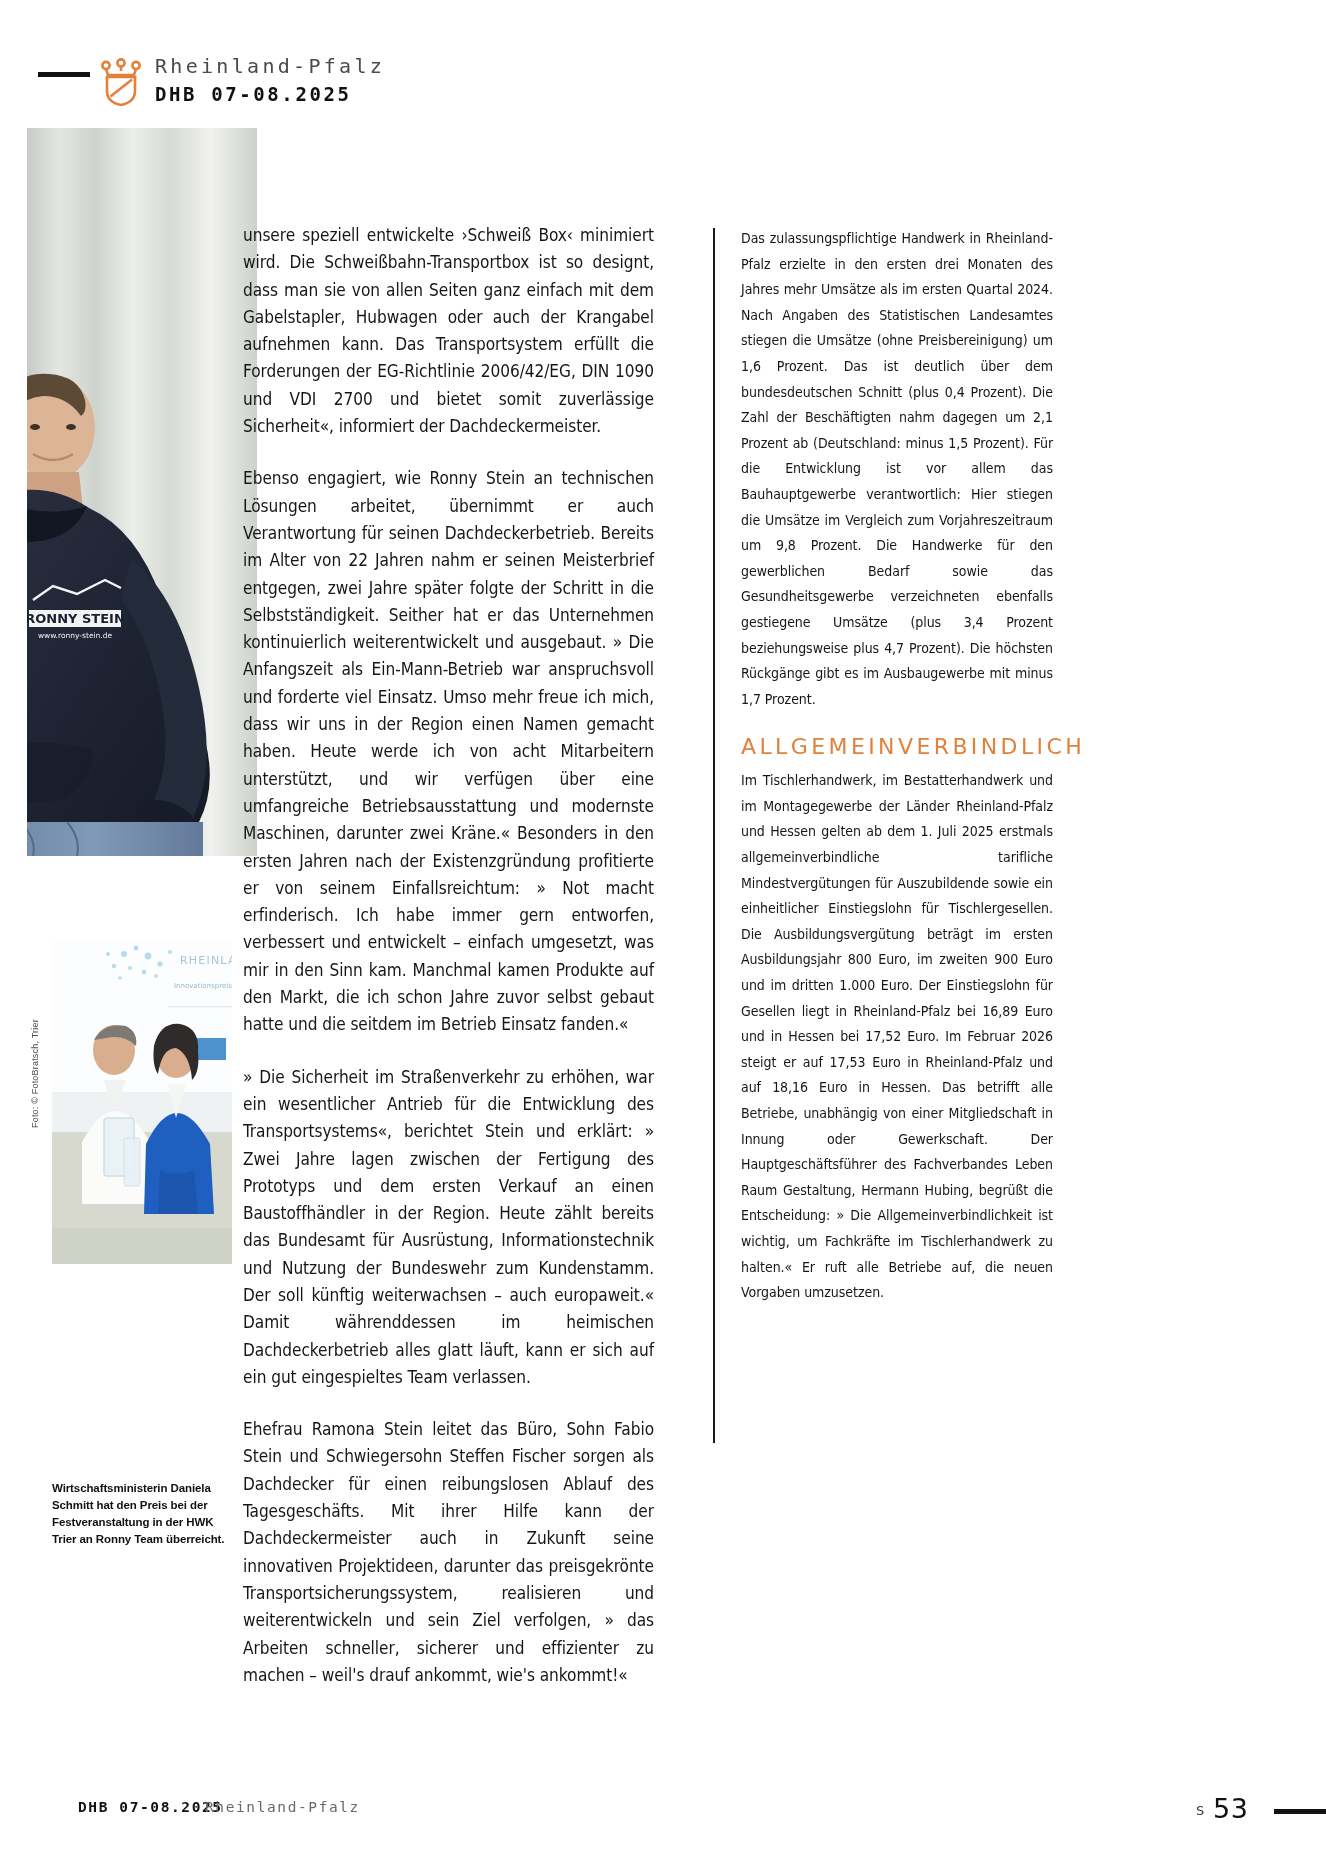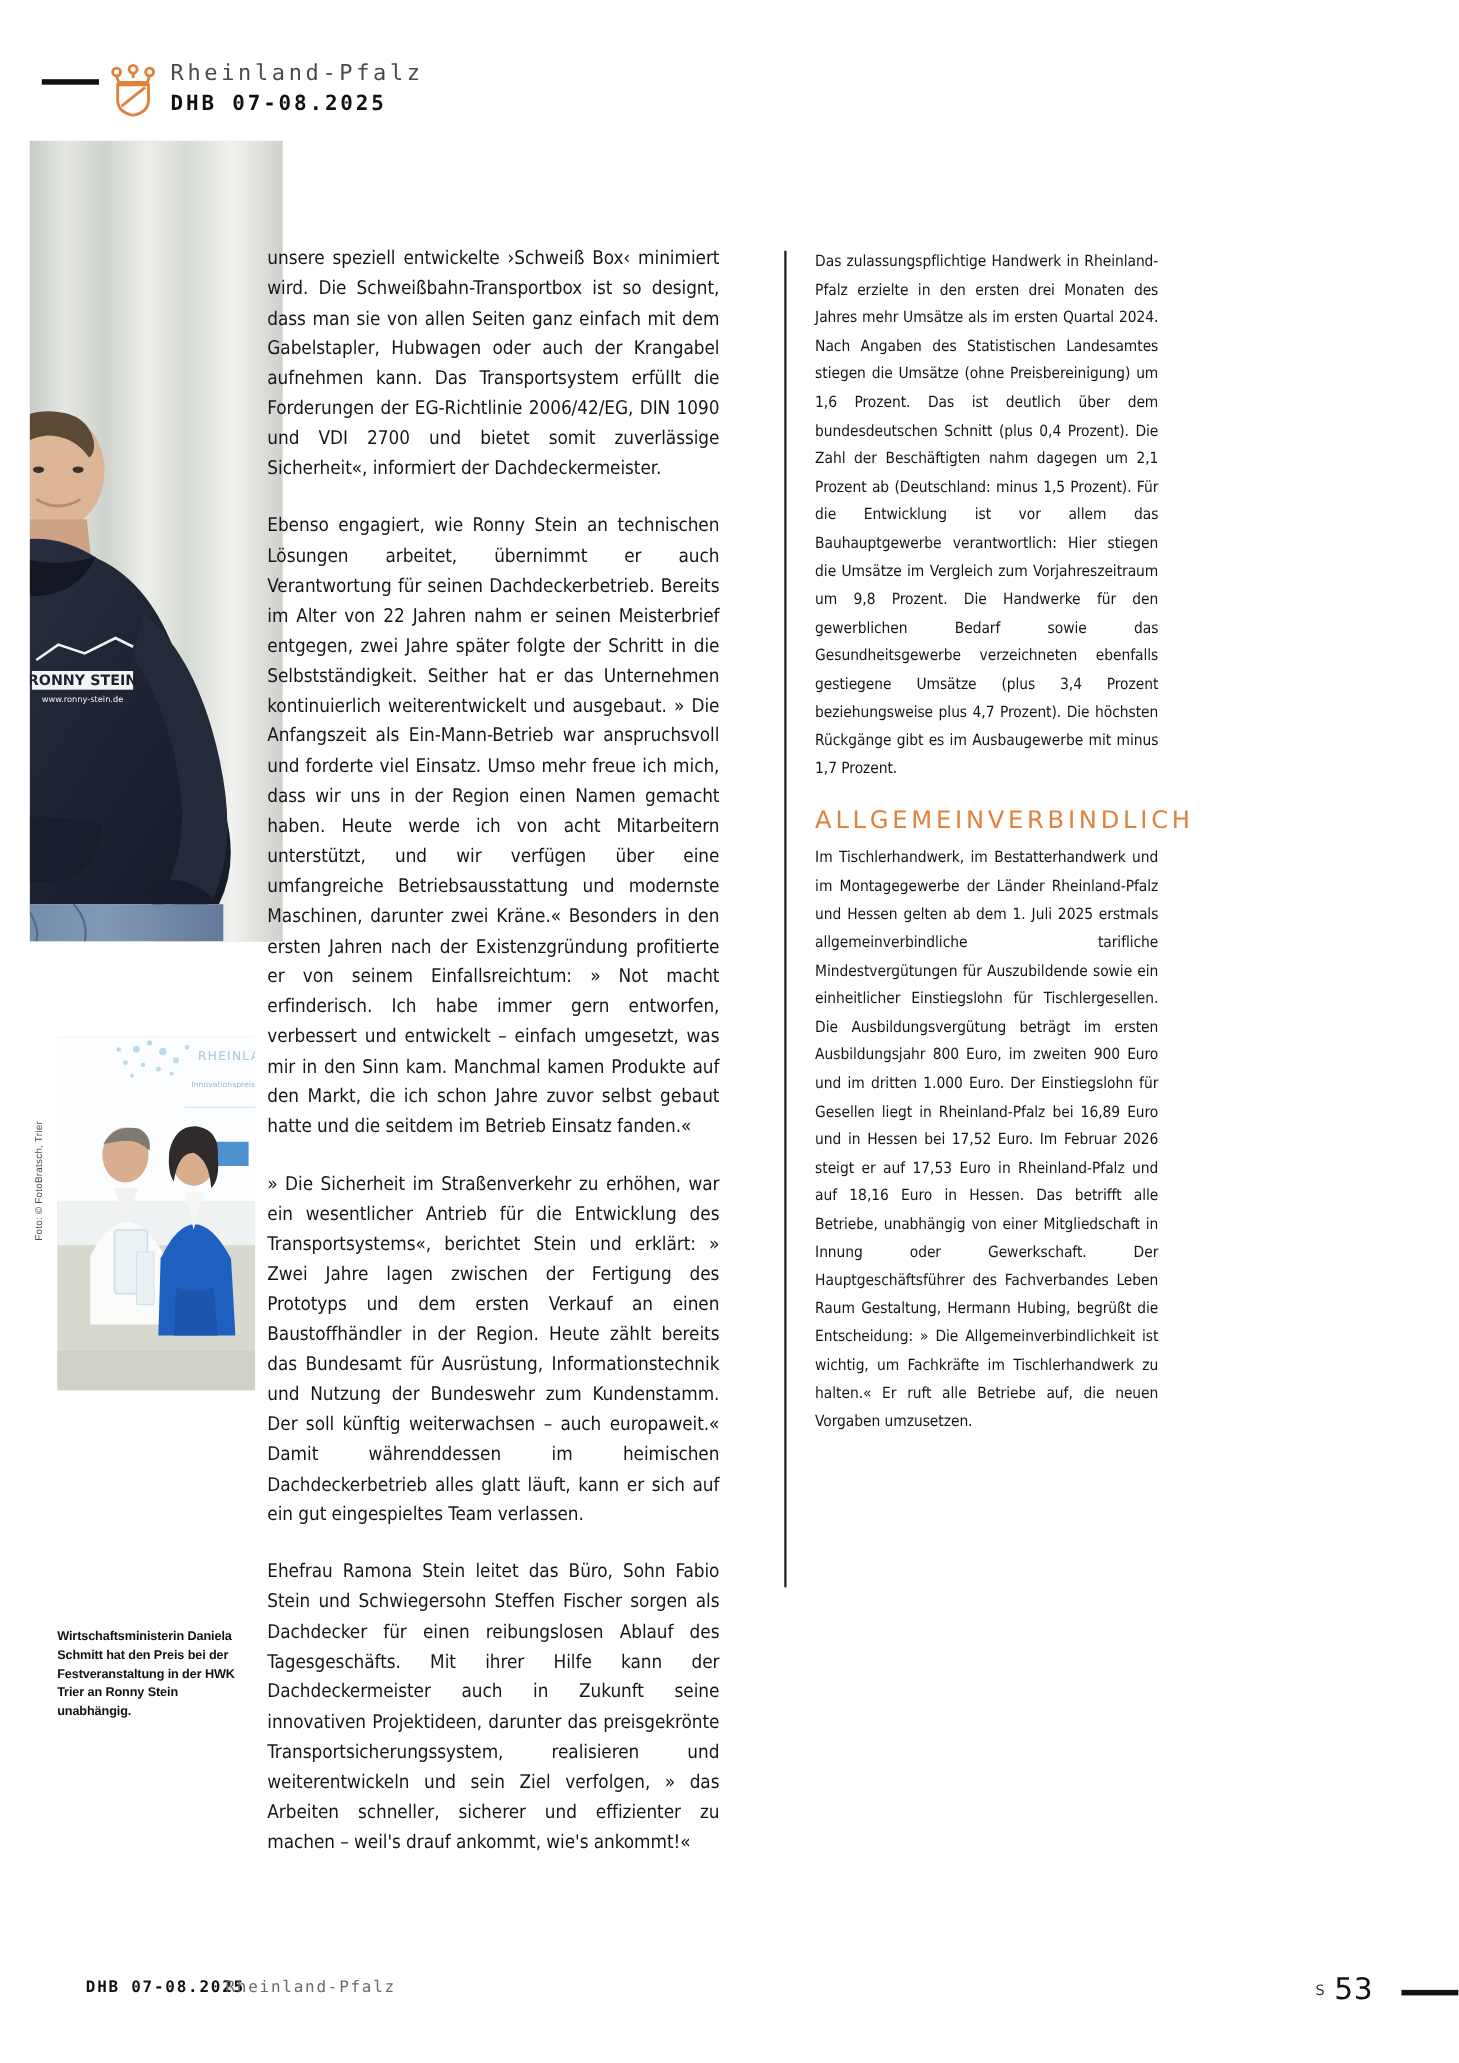--- a/index.html
+++ b/index.html
@@ -252,21 +252,21 @@
       <path d="M108 228 Q124 236 142 228 L146 272 L106 272 Z" fill="#1b55ad"></path>
 
       <rect x="72" y="196" width="16" height="48" rx="2" fill="#e8f1f5" opacity="0.9" stroke="#cfe0e8"></rect>
 
       <rect x="0" y="286" width="180" height="36" fill="#cfd2c6"></rect>
     </svg>
   </div>
 
   <div class="photo-credit">Foto: © FotoBratsch, Trier</div>
 
-  <div class="caption">Wirtschaftsministerin Daniela Schmitt hat den Preis bei der Festveranstaltung in der HWK  Trier an Ronny Stein unabhängig.</div>
+  <div class="caption">Wirtschaftsministerin Daniela Schmitt hat den Preis bei der Festveranstaltung in der HWK  Trier an Ronny Team überreicht.</div>
 
   <div class="col-divider"></div>
 
   <div class="col-mid">
     <p class="body-p">unsere speziell entwickelte ›Schweiß Box‹ minimiert wird. Die Schweißbahn-Transportbox ist so designt, dass man sie von allen Seiten ganz einfach mit dem Gabelstapler, Hubwagen oder auch der Krangabel aufnehmen kann. Das Transportsystem erfüllt die Forderungen der EG-Richtlinie 2006/42/EG, DIN 1090 und VDI 2700 und bietet somit zuverlässige Sicherheit«, informiert der Dachdeckermeister.</p>
     <p class="body-p">Ebenso engagiert, wie Ronny Stein an technischen Lösungen arbeitet, übernimmt er auch Verantwortung für seinen Dachdeckerbetrieb. Bereits im Alter von 22 Jahren nahm er seinen Meisterbrief entgegen, zwei Jahre später folgte der Schritt in die Selbstständigkeit. Seither hat er das Unternehmen kontinuierlich weiterentwickelt und ausgebaut. » Die Anfangszeit als Ein-Mann-Betrieb war anspruchsvoll und forderte viel Einsatz. Umso mehr freue ich mich, dass wir uns in der Region einen Namen gemacht haben. Heute werde ich von acht Mitarbeitern unterstützt, und wir verfügen über eine umfangreiche Betriebsausstattung und modernste Maschinen, darunter zwei Kräne.« Besonders in den ersten Jahren nach der Existenzgründung profitierte er von seinem Einfallsreichtum: » Not macht erfinderisch. Ich habe immer gern entworfen, verbessert und entwickelt – einfach umgesetzt, was mir in den Sinn kam. Manchmal kamen Produkte auf den Markt, die ich schon Jahre zuvor selbst gebaut hatte und die seitdem im Betrieb Einsatz fanden.«</p>
     <p class="body-p">» Die Sicherheit im Straßenverkehr zu erhöhen, war ein wesentlicher Antrieb für die Entwicklung des Transportsystems«, berichtet Stein und erklärt: » Zwei Jahre lagen zwischen der Fertigung des Prototyps und dem ersten Verkauf an einen Baustoffhändler in der Region. Heute zählt bereits das Bundesamt für Ausrüstung, Informationstechnik und Nutzung der Bundeswehr zum Kundenstamm. Der soll künftig weiterwachsen – auch europaweit.« Damit währenddessen im heimischen Dachdeckerbetrieb alles glatt läuft, kann er sich auf ein gut eingespieltes Team verlassen.</p>
     <p class="body-p">Ehefrau Ramona Stein leitet das Büro, Sohn Fabio Stein und Schwiegersohn Steffen Fischer sorgen als Dachdecker für einen reibungslosen Ablauf des Tagesgeschäfts. Mit ihrer Hilfe kann der Dachdeckermeister auch in Zukunft seine innovativen Projektideen, darunter das preisgekrönte Transportsicherungssystem, realisieren und weiterentwickeln und sein Ziel verfolgen, » das Arbeiten schneller, sicherer und effizienter zu machen – weil's drauf ankommt, wie's ankommt!«</p>
   </div>
 

